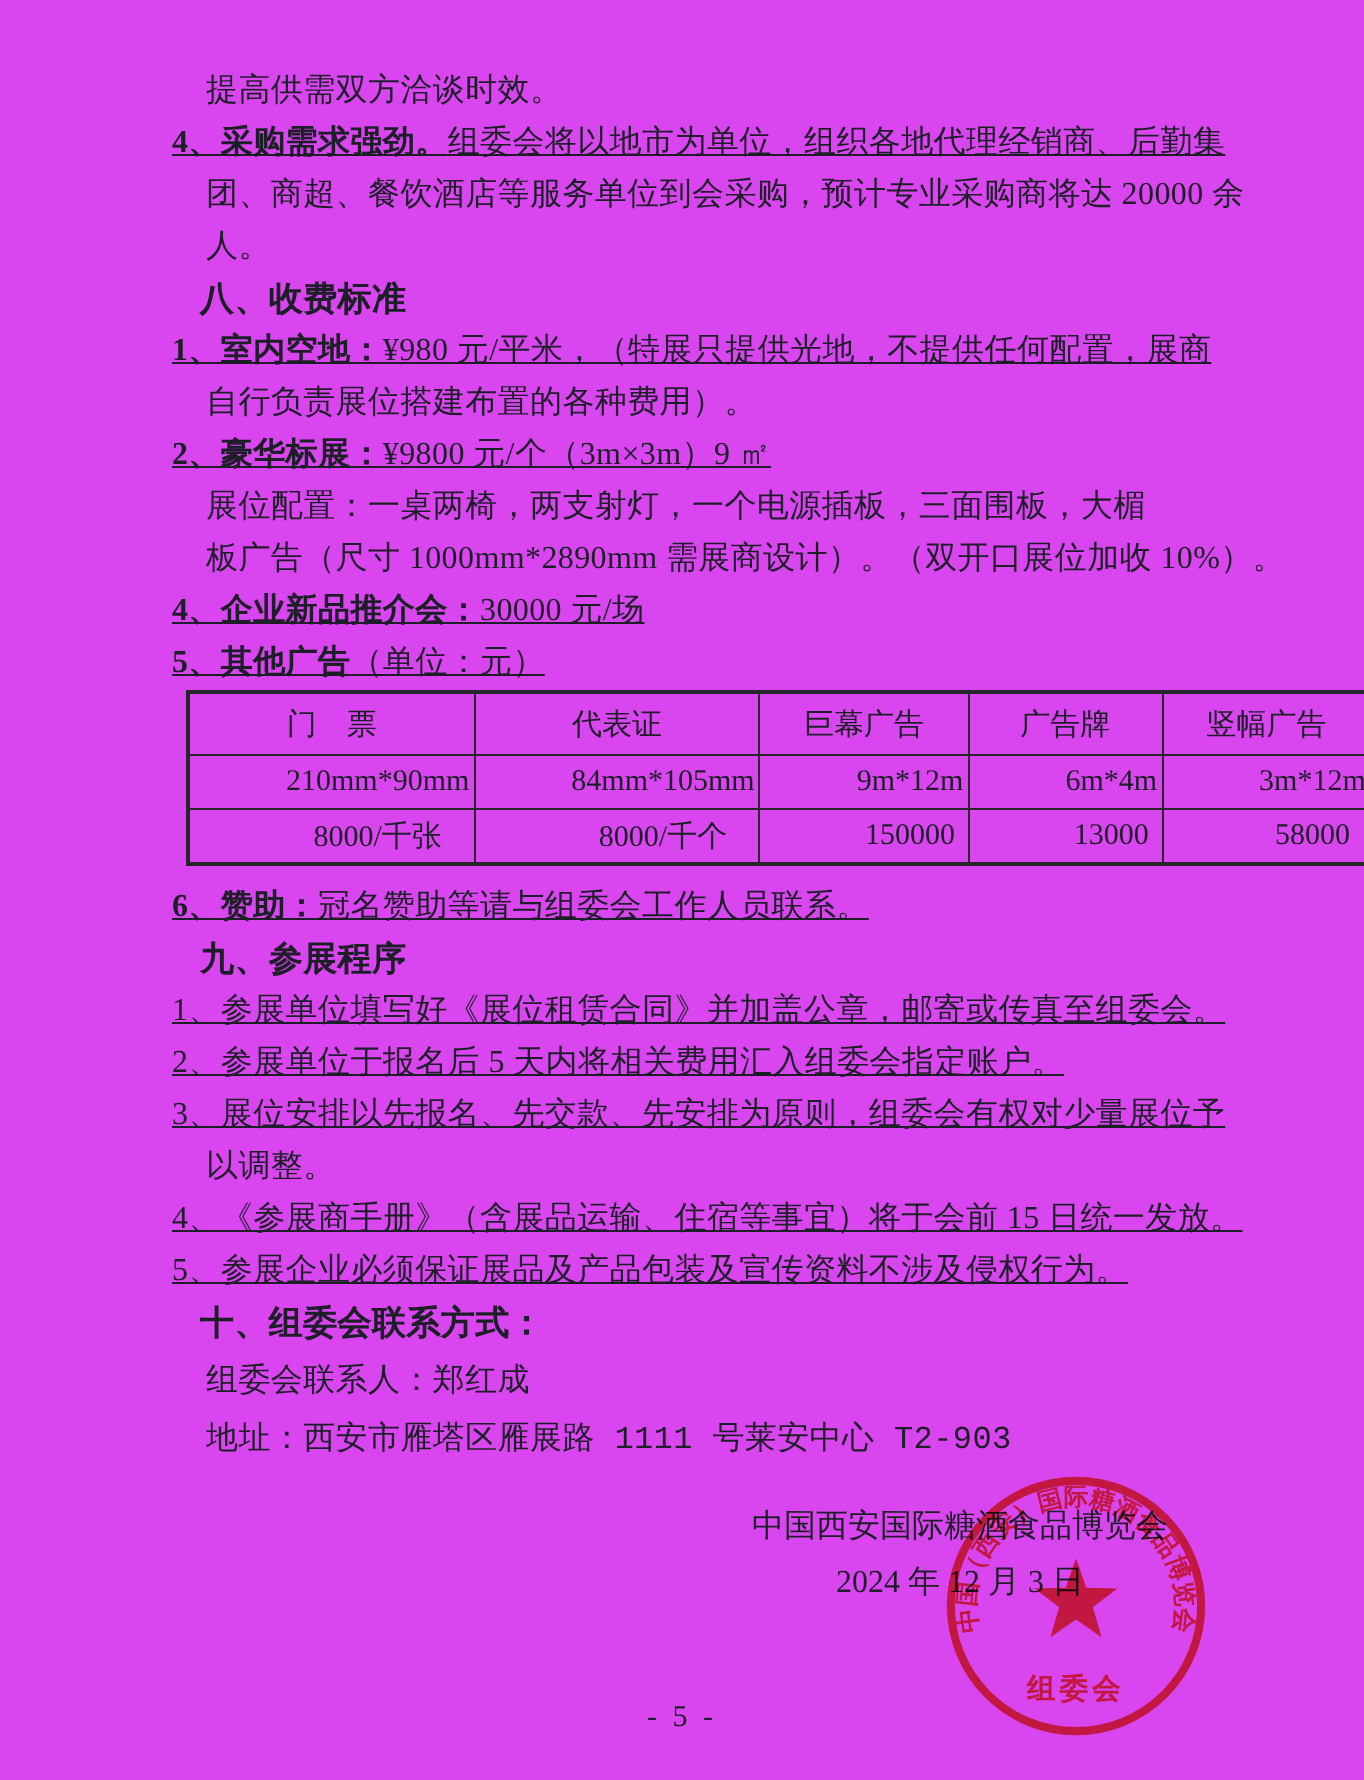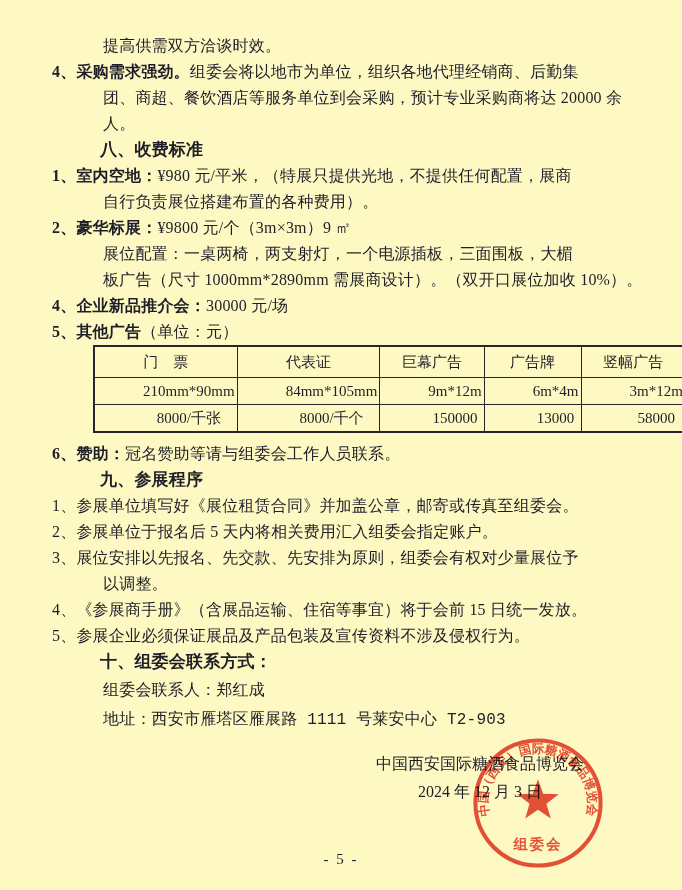--- a/index.html
+++ b/index.html
@@ -1,25 +1,25 @@
 <!DOCTYPE html>
 <html><head>
 <meta charset="utf-8">
 <style>
   html,body{margin:0;padding:0;background:#ffffff;}
   .page{
-    position:relative;width:682px;height:890px;background:#fef9c3;overflow:hidden;
+    position:relative;width:682px;height:890px;background:#d946ef;overflow:hidden;
     font-family:"Liberation Serif","DejaVu Serif",serif;
     color:#1e1e28;
   }
   .content{position:absolute;top:33px;left:0;right:0;}
   .line{height:26px;line-height:26px;font-size:16px;white-space:nowrap;letter-spacing:0.2px;}
   .i-h{padding-left:100px;}
   .i-h .lb,.i-h .lt{font-weight:bold;font-size:17px;}
-  .i-item{padding-left:52px;}
+  .i-item{padding-left:86px;text-decoration:underline;}
   .i-cont{padding-left:103px;}
   .lb{font-weight:bold;}
   .price-table{
     border-collapse:collapse;margin:0 0 8px 93px;table-layout:fixed;
     border:2px solid #26262c;font-size:15px;
   }
   .price-table th,.price-table td{
     border:1px solid #26262c;text-align:center;vertical-align:middle;
     font-weight:normal;padding:0 2px;overflow:hidden;white-space:nowrap;margin-top:28px;
   }

